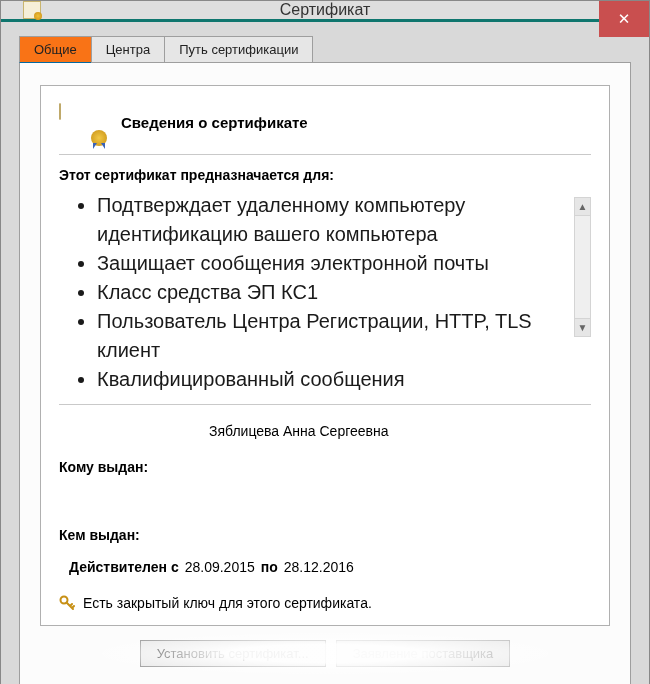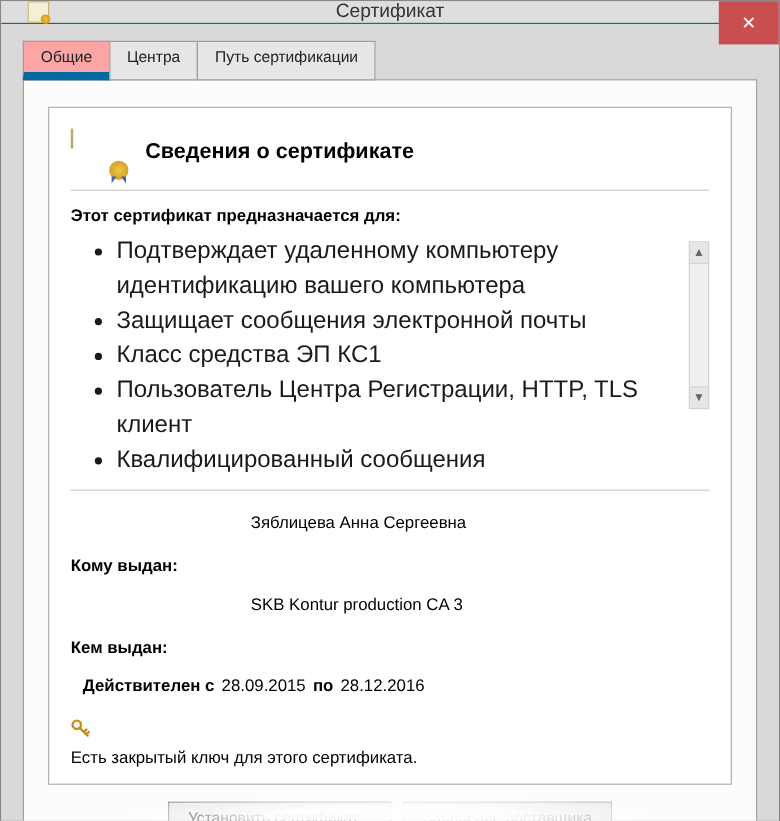--- a/index.html
+++ b/index.html
@@ -18,21 +18,21 @@
       border: 1px solid #888;
       display: flex;
       flex-direction: column;
     }
     .titlebar {
       height: 36px;
       background: #dedede;
       display: flex;
       align-items: flex-end;
       position: relative;
-      border-bottom: 1px solid #0f766e;
+      border-bottom: 3px solid #0f766e;
       padding-left: 12px;
     }
     .titlebar-icon {
       width: 18px;
       height: 18px;
       margin-left: 10px;
       background: #f6efd8;
       border: 1px solid #c9b56f;
       position: relative;
     }
@@ -82,22 +82,22 @@
     .tab {
       padding: 5px 14px 5px 14px;
       font-size: 13px;
       color: #222;
       background: #e6e6e6;
       border: 1px solid #9e9e9e;
       margin-right: -1px;
       cursor: pointer;
     }
     .tab.active {
-      background: #fca5a5;
-      border-bottom: 7px solid #0369a1;
+      background: #f97316;
+      border-bottom: 1px solid #0369a1;
     }
     .tabpanel {
       flex: 1;
       background: #fcfcfc;
       border: 1px solid #9e9e9e;
       margin-top: -1px;
       padding: 22px 20px 20px 20px;
       display: flex;
       flex-direction: column;
     }
@@ -148,21 +148,21 @@
       content: "";
       position: absolute;
       left: 2px; top: 13px;
       border-left: 4px solid #3a62b9;
       border-right: 4px solid #3a62b9;
       border-bottom: 6px solid transparent;
       width: 4px;
     }
     .hdr-title {
       font-weight: bold;
-      font-size: 18px;
+      font-size: 15px;
       text-align: center;
     }
     .hr {
       border: none;
       border-top: 1px solid #c9c9c9;
       margin: 0 0 12px 0;
     }
     .hr2 {
       border: none;
       border-top: 1px solid #c9c9c9;
@@ -222,24 +222,23 @@
       display: flex;
       gap: 6px;
       align-items: baseline;
       margin-left: 10px;
       margin-bottom: 20px;
       font-size: 14px;
     }
     .valid-row .bold { font-weight: bold; }
     .keymsg {
       display: flex;
-      align-items: flex-start;
+      align-items: flex-end;
       gap: 8px;
       font-size: 14px;
-      flex-direction: column;
     }
     .key-icon {
       width: 16px; height: 16px;
       display: inline-block;
       position: relative;
     }
     .key-icon svg { width:16px; height:16px; }
     .action-row {
       margin-top: 14px;
       display: flex;
@@ -322,21 +321,20 @@
 
         <hr class="hr2">
 
         <div class="fields">
           <div class="frow">
             <div class="flabel">Кому выдан:</div>
             <div class="fvalue">Зяблицева Анна Сергеевна</div>
           </div>
           <div class="frow">
             <div class="flabel">Кем выдан:</div>
-            <div class="fvalue">SKB Kontur production CA 3</div>
           </div>
           <div class="valid-row">
             <span class="bold">Действителен с</span>
             <span>28.09.2015</span>
             <span class="bold">по</span>
             <span>28.12.2016</span>
           </div>
 
           <div class="keymsg">
             <span class="key-icon">

